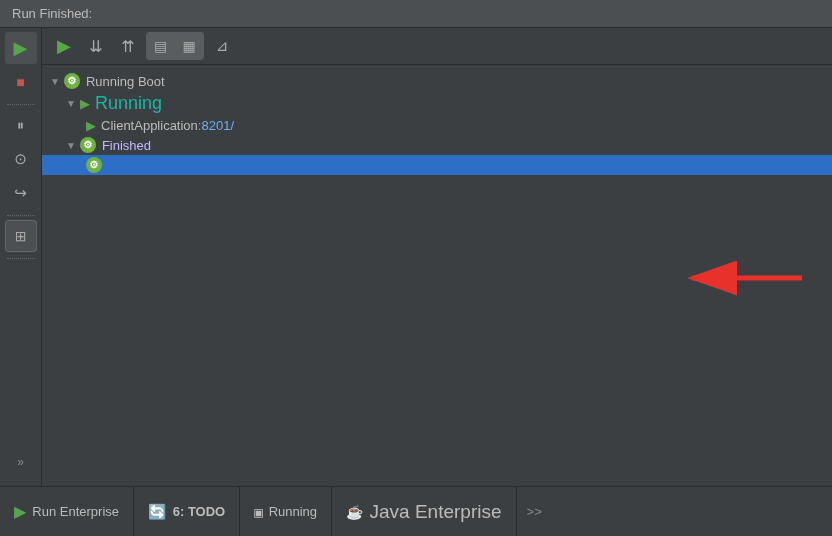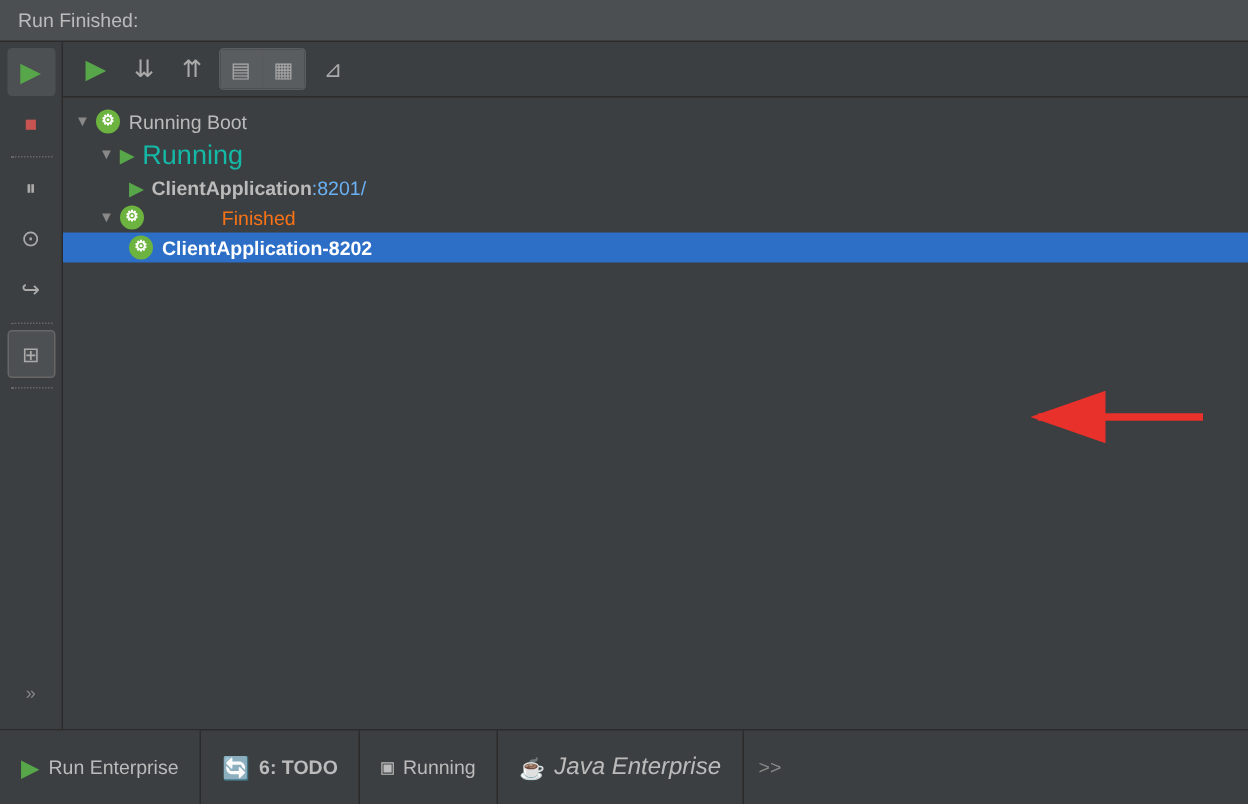--- a/index.html
+++ b/index.html
@@ -250,33 +250,32 @@
       </div>
 
       <div class="tree-item tree-indent-2">
         <span class="tree-arrow">▼</span>
         <span style="color:#57a64a; margin-right:5px; font-size:13px;">▶</span>
         <span class="tree-label" style="font-size:18px; color:#14b8a6;">Running</span>
       </div>
 
       <div class="tree-item tree-indent-3">
         <span style="color:#57a64a; margin-right:5px; font-size:13px;">▶</span>
-        <span class="tree-label-bold" style="font-size:13px; color:#bbbbbb; font-weight:bold;">ClientApplication</span>
+        <span class="tree-label-bold" style="font-size:13px; color:#bbbbbb; font-weight:normal;">ClientApplication</span>
         <span style="color:#6ab0f5; font-size:13px;"> :8201/</span>
       </div>
 
       <div class="tree-item tree-indent-2">
         <span class="tree-arrow">▼</span>
         <span style="display:inline-block; width:16px; height:16px; background:#6db33f; border-radius:50%; margin-right:6px; flex-shrink:0; position:relative; text-align:center; line-height:16px; font-size:10px; color:white; font-weight:bold;">⚙</span>
-        <span class="tree-label" style="font-size:13px; color:#f97316;margin-left:46px;">Finished</span>
+        <span class="tree-label" style="font-size:13px; color:#c4b5fd;">Finished</span>
       </div>
 
       <div class="tree-item tree-indent-3 selected" style="background:#2d6fc7;">
         <span style="display:inline-block; width:16px; height:16px; background:#6db33f; border-radius:50%; margin-right:6px; flex-shrink:0; position:relative; text-align:center; line-height:16px; font-size:10px; color:white; font-weight:bold;">⚙</span>
-        <span class="tree-label-bold" style="font-size:13px; color:white; font-weight:bold;">ClientApplication-8202</span>
       </div>
 
     </div>
 
     <svg style="position:absolute; right:20px; top:210px; width:200px; height:80px; pointer-events:none; z-index:10;" viewBox="0 0 200 80">
       <defs>
         <marker id="arrowhead" markerWidth="10" markerHeight="7" refX="9" refY="3.5" orient="auto">
           <polygon points="0 0, 10 3.5, 0 7" fill="#e8312a"></polygon>
         </marker>
       </defs>
@@ -294,18 +293,18 @@
   <div class="status-item">
     <span style="font-size:15px;">🔄</span>
     <span style="font-size:13px;font-weight:bold;">6: TODO</span>
   </div>
   <div class="status-item">
     <span style="font-size:14px; font-family:monospace;">▣</span>
     <span style="font-size:13px;">Running</span>
   </div>
   <div class="status-item">
     <span style="font-size:14px;">☕</span>
-    <span style="font-size:16px;font-style:italic;">Java Enterprise</span>
+    <span style="font-size:19px;">Java Enterprise</span>
   </div>
   <div class="more-tabs">
     <span style="font-size:13px; color:#888;">&gt;&gt;</span>
   </div>
 </div>
 
 </body></html>

